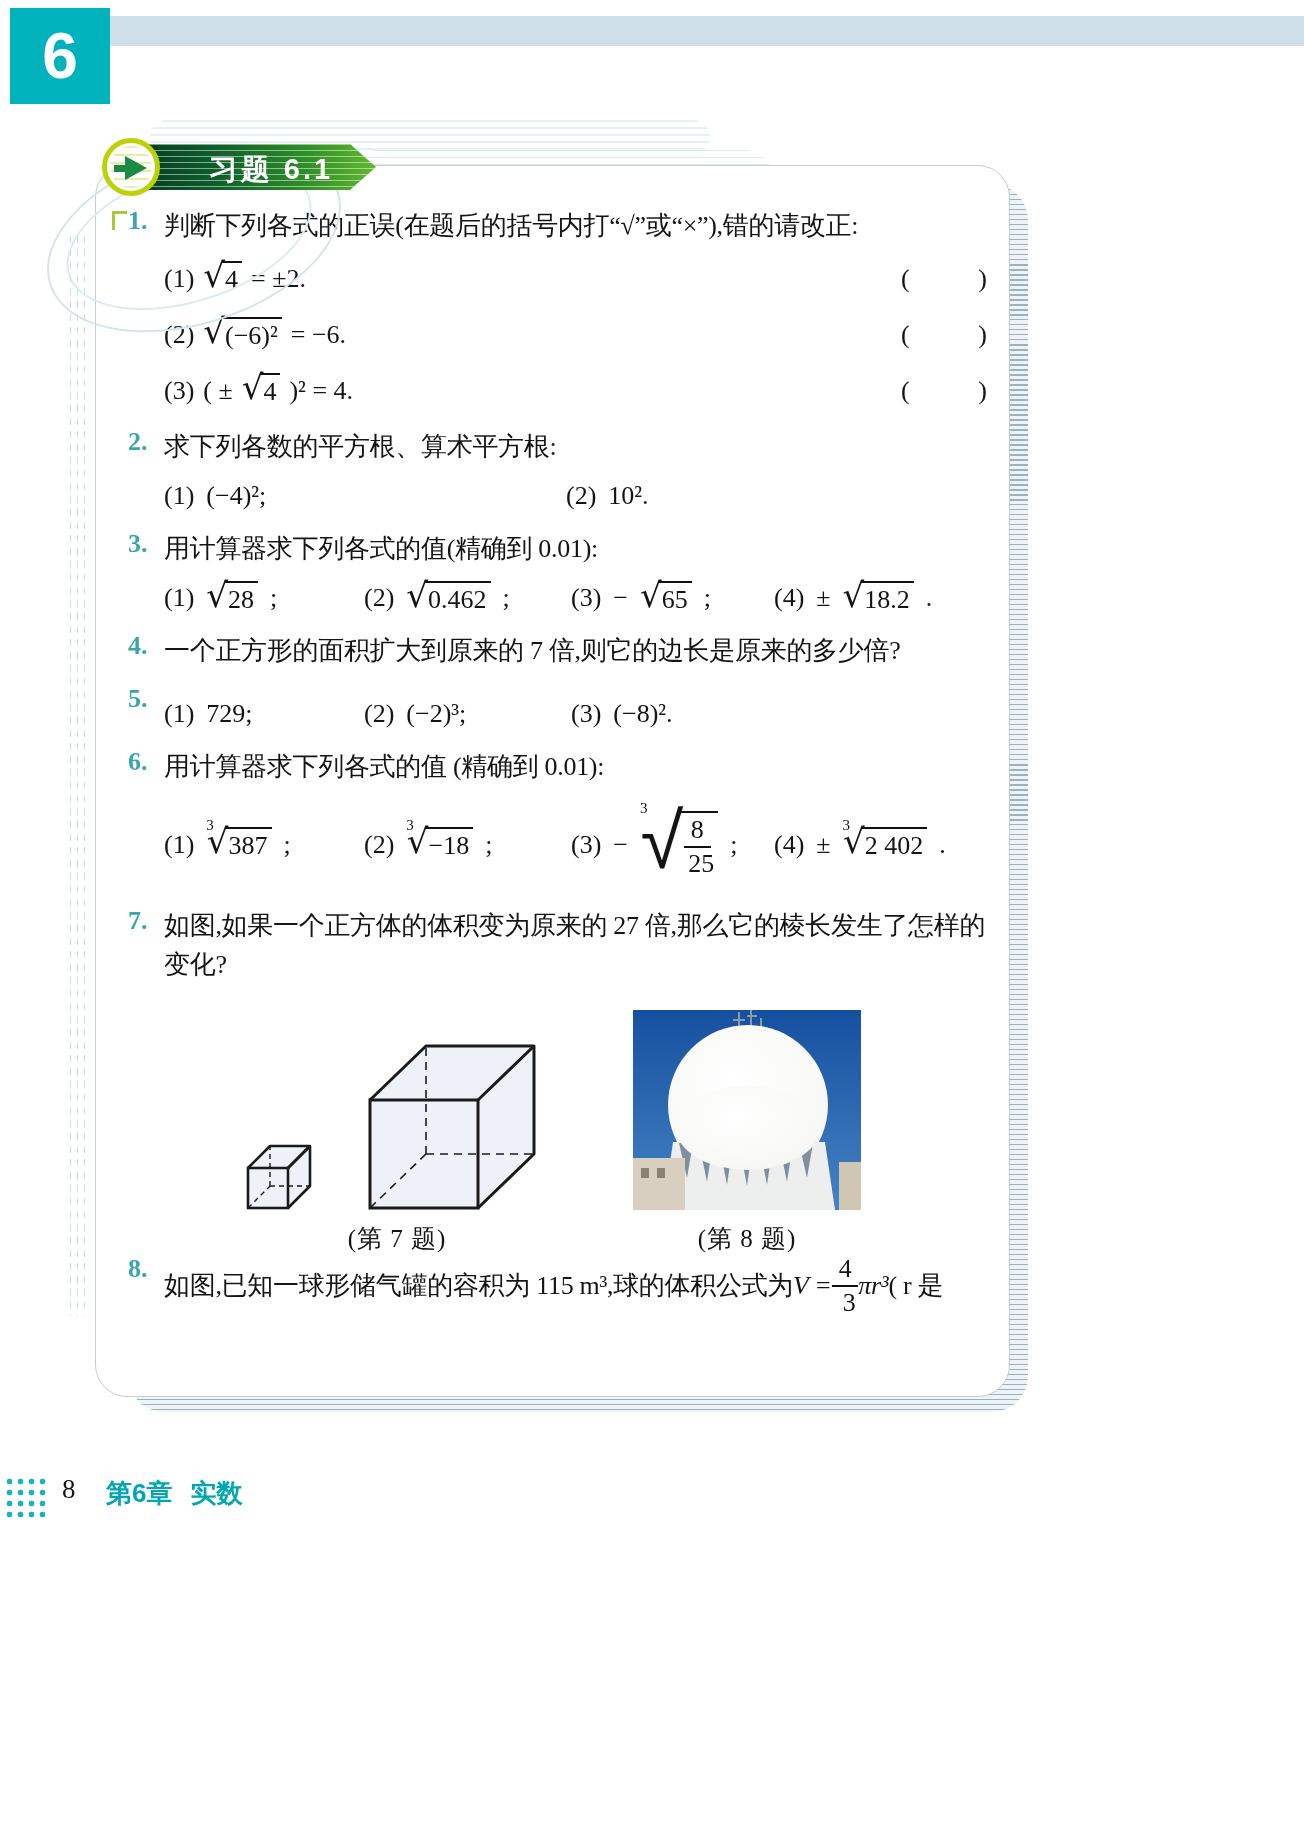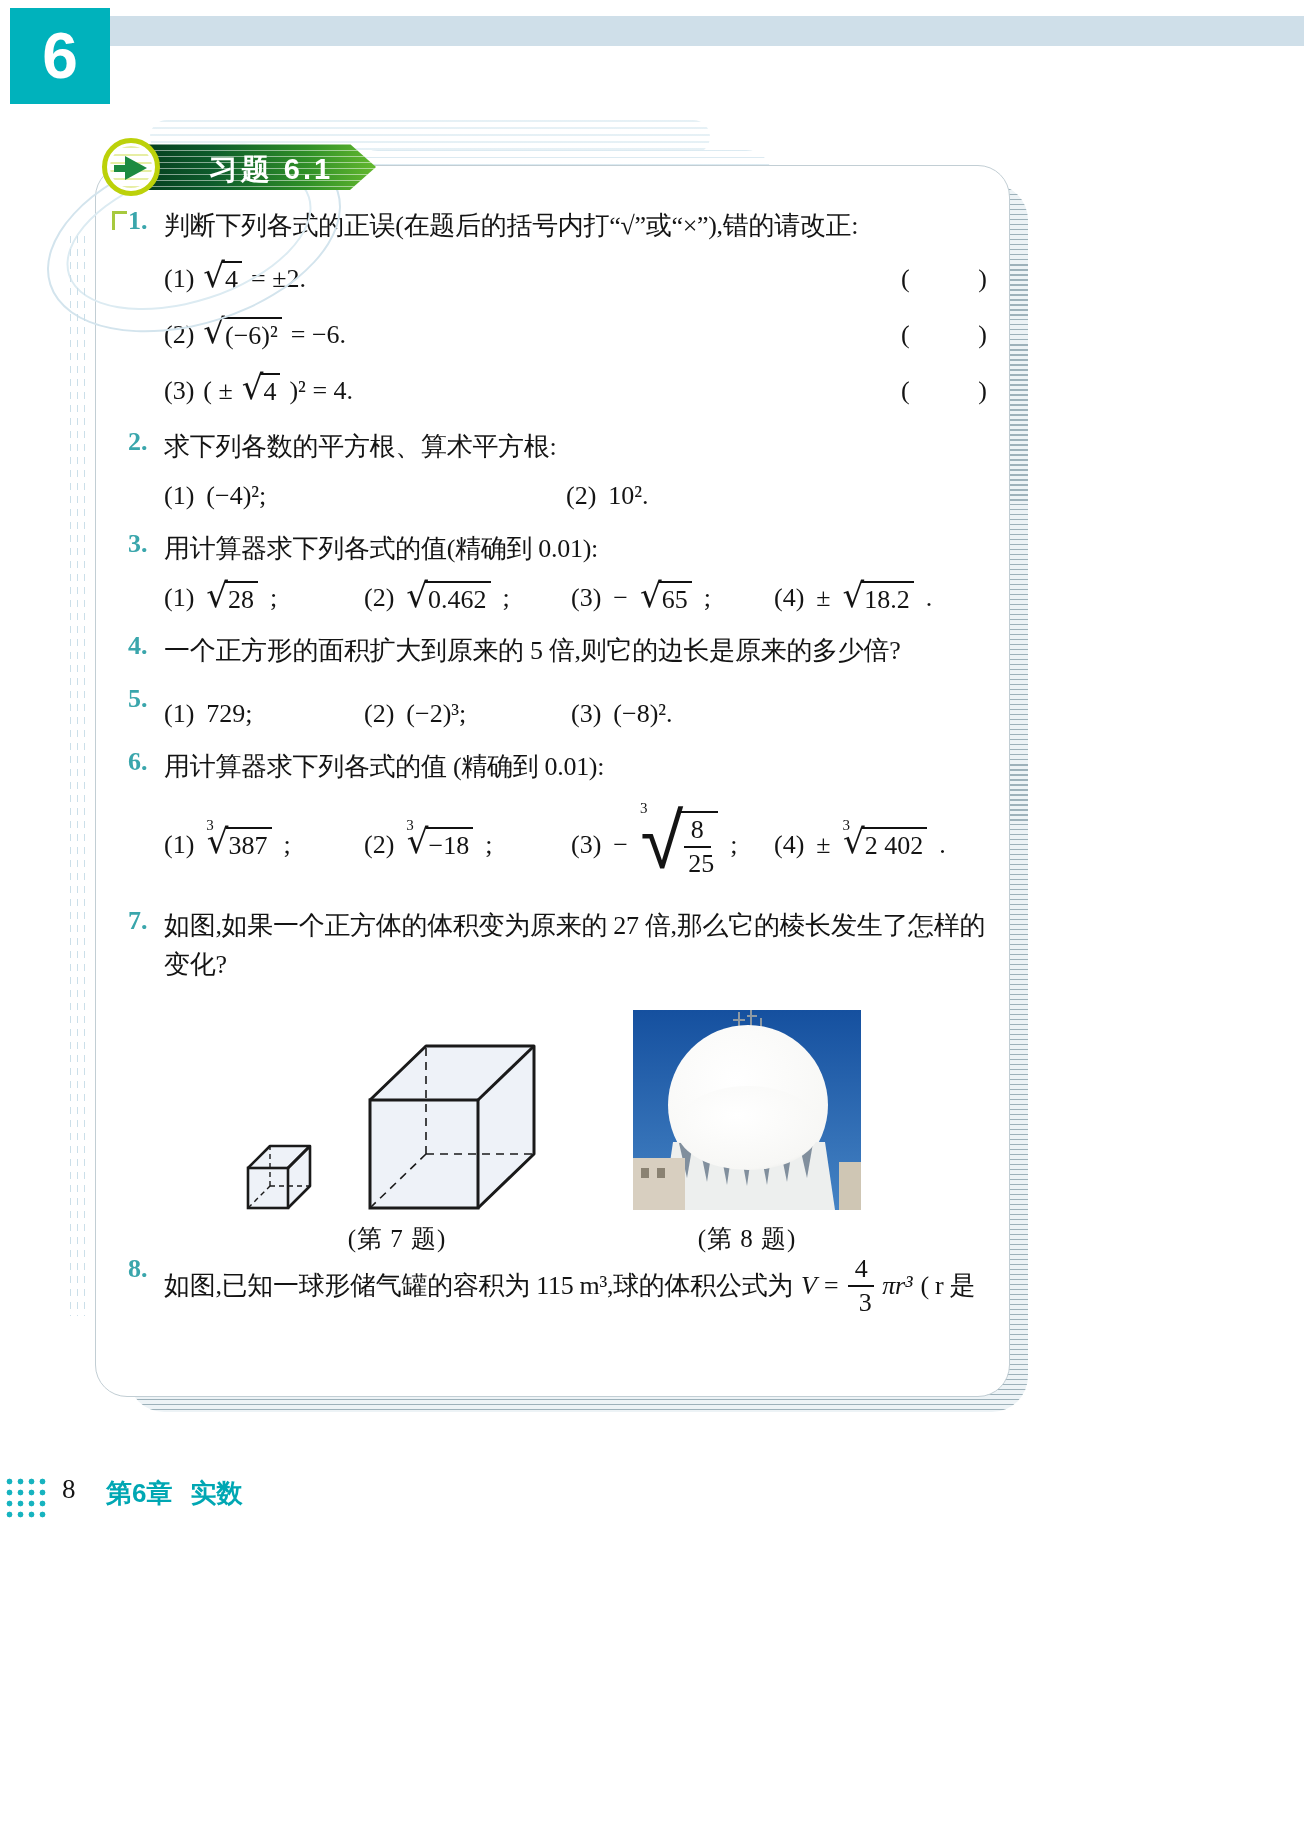--- a/index.html
+++ b/index.html
@@ -73,21 +73,21 @@
   .sqrt{display:inline-flex;align-items:flex-start;}
   .sqrt .sign{font-family:"DejaVu Sans",sans-serif;font-size:34px;line-height:30px;}
   .sqrt .rad{border-top:2px solid #111;margin-left:-3px;margin-top:1px;padding:1px 4px 0 3px;line-height:1.2;}
   .sqrt .idx{position:relative;top:-12px;margin-right:-7px;font-size:15px;z-index:1;}
   .sqrt.big .sign{font-size:78px;line-height:64px;font-weight:200;}
   .sqrt.big .rad{margin-left:-6px;margin-top:2px;}
   .frac{display:inline-flex;flex-direction:column;align-items:center;line-height:1.15;}
   .frac .fn{border-bottom:2px solid #111;padding:0 7px 1px;}
   .frac .fd{padding-top:1px;margin-left:8px;}
   .it{font-style:italic;}
-  .p8line1{display:flex;align-items:center;gap:8px;white-space:nowrap;letter-spacing:-0.3px;text-align:right;}
+  .p8line1{display:flex;align-items:center;white-space:nowrap;letter-spacing:-0.3px;text-align:right;}
   .p8line2{margin-top:6px;white-space:nowrap;letter-spacing:-0.3px;}
 
   
   .fig-area{position:relative;height:256px;margin-top:10px;}
   .cube-small{position:absolute;left:118px;top:146px;}
   .cube-large{position:absolute;left:240px;top:46px;}
   .photo{position:absolute;left:505px;top:12px;}
   .caption{position:absolute;top:224px;width:170px;text-align:center;font-size:25px;letter-spacing:1px;}
   .cap7{left:184px;}
   .cap8{left:534px;}
@@ -236,21 +236,21 @@
               </span>
             <span>.</span>
           </span>
         </div>
       </div>
     </div>
 
     <div class="prob">
       <span class="pnum">4.</span>
       <div class="pbody">
-        <div class="ptext">一个正方形的面积扩大到原来的 5 倍,则它的边长是原来的多少倍?</div>
+        <div class="ptext">一个正方形的面积扩大到原来的 7 倍,则它的边长是原来的多少倍?</div>
       </div>
     </div>
 
     <div class="prob">
       <span class="pnum">5.</span>
       <div class="pbody">
         <div class="items">
           <span class="item iw200">
             <span>(1)</span>
             <span>729;</span>

